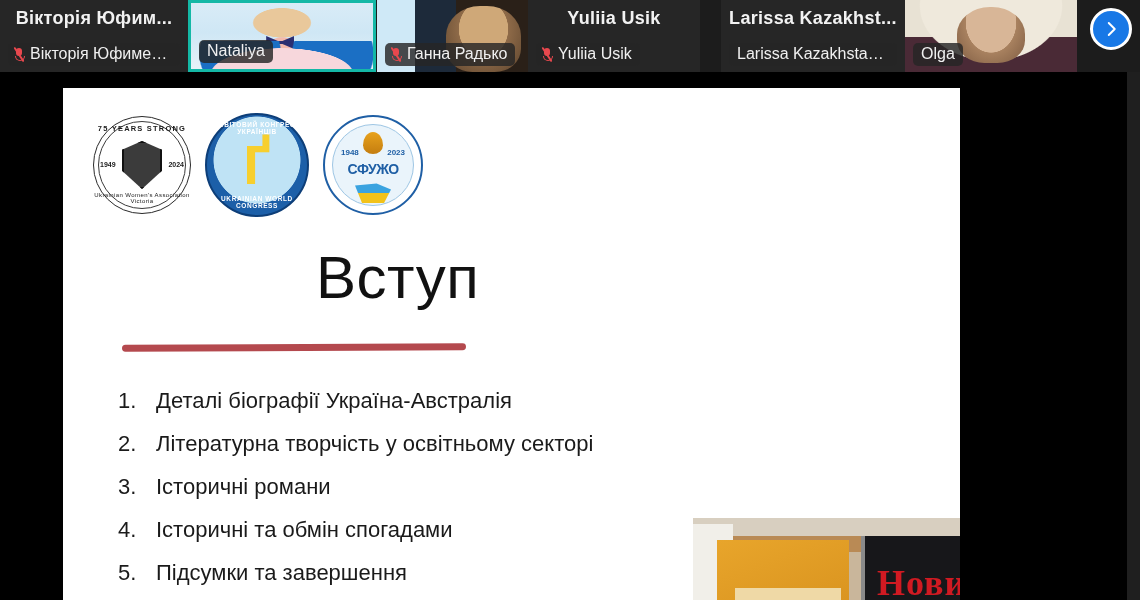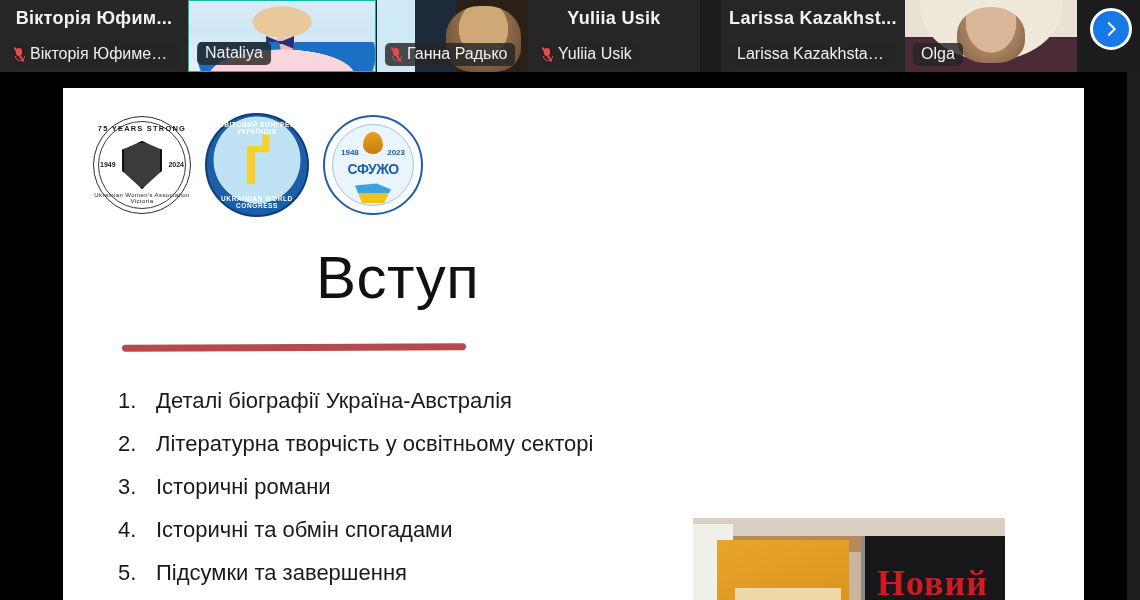--- a/index.html
+++ b/index.html
@@ -10,21 +10,21 @@
     overflow: hidden;
   }
   #root { position: relative; width: 1140px; height: 600px; background: #fdba74; }
 
   
   .filmstrip {
     position: absolute; left: 0; top: 0; width: 1140px; height: 72px;
     background: #1c1c1c; overflow: hidden;
   }
   .tile { position: absolute; top: 0; height: 72px; overflow: hidden; background: #262626; }
-  .tile.active { border: 1px solid #14b8a6; }
+  .tile.active { border: 3px solid #14b8a6; }
   .tile-name-big {
     position: absolute; left: 0; right: 0; top: 8px;
     text-align: center; color: #f2f2f2;
     font-size: 18px; font-weight: bold; letter-spacing: .3px;
     white-space: nowrap; overflow: hidden;
   }
   .namepill {
     position: absolute; left: 8px; bottom: 6px;
     display: flex; align-items: center; gap: 5px;
     background: rgba(38,38,38,.82);
@@ -112,21 +112,21 @@
     display: flex; align-items: center; justify-content: center;
     cursor: pointer;
   }
   .next-btn svg { display: block; }
 
   
   .stage { position: absolute; left: 0; top: 72px; width: 1140px; height: 528px; background: #000; }
   .right-strip { position: absolute; right: 0; top: 0; width: 13px; height: 528px; background: #1f1f1f; }
   .slide {
     position: absolute; left: 63px; top: 16px;
-    width: 1021px; height: 512px;
+    width: 897px; height: 512px;
     background: #ffffff; overflow: hidden;
   }
 
   
   .logos { position: absolute; left: 30px; top: 25px; display: flex; align-items: center; gap: 14px; }
   .logo { position: relative; border-radius: 50%; }
   .logo-uwav {
     width: 98px; height: 98px;
     background: #fff; border: 1.5px solid #2a2a2a;
   }

